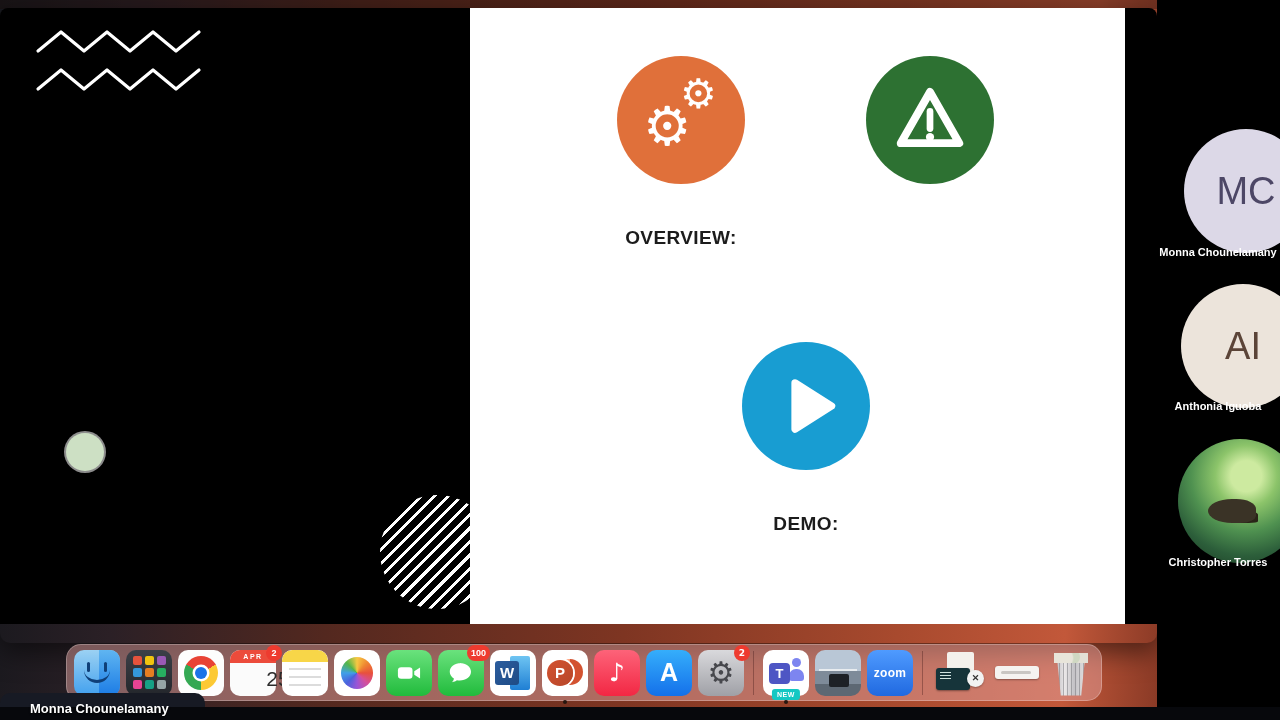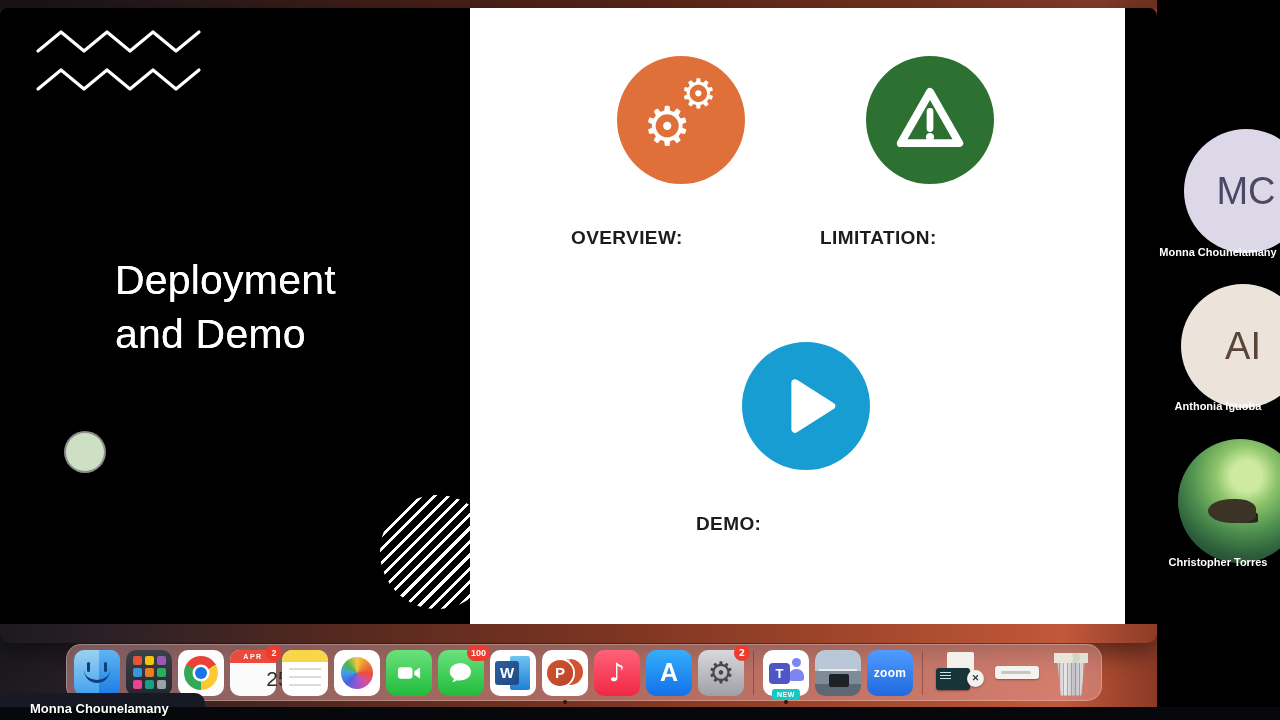--- a/index.html
+++ b/index.html
@@ -33,21 +33,21 @@
   .striped-circle{position:absolute;left:380px;top:487px;width:114px;height:114px;border-radius:50%;
     background:repeating-linear-gradient(135deg,#fff 0 3px,transparent 3px 9.5px);}
 
   
   .white-slide{position:absolute;left:470px;top:0;width:655px;height:616px;background:#fff;}
   .topic-circle{position:absolute;width:128px;height:128px;border-radius:50%;
     display:flex;align-items:center;justify-content:center;}
   .circle-overview{left:147px;top:48px;background:#e0703a;}
   .circle-limitation{left:396px;top:48px;background:#2d7132;}
   .circle-demo{left:272px;top:334px;background:#189dd2;}
-  .topic-label{position:absolute;width:220px;text-align:left;font-size:19px;font-weight:bold;
+  .topic-label{position:absolute;width:220px;text-align:center;font-size:19px;font-weight:bold;
     color:#1c1c1c;letter-spacing:.4px;}
   .label-overview{left:101px;top:219px;}
   .label-limitation{left:350px;top:219px;}
   .label-demo{left:226px;top:505px;}
   .gears-wrap{position:relative;width:128px;height:128px;font-family:"DejaVu Sans",sans-serif;color:#fff;}
   .gear-big{position:absolute;left:26px;top:44px;font-size:54px;line-height:1;}
   .gear-small{position:absolute;left:63px;top:18px;font-size:41px;line-height:1;}
 
   
   .dock{position:absolute;left:66px;top:644px;height:57px;display:flex;align-items:center;gap:6px;
@@ -196,42 +196,40 @@
 
   <div class="ppt-window">
 
     <div class="ppt-body">
 
       <svg class="zigzags" width="168" height="64" viewBox="0 0 168 64">
         <polyline points="3,23 26,4 49,23 72,4 95,23 118,4 141,23 164,4" fill="none" stroke="#fff" stroke-width="3.2" stroke-linecap="round" stroke-linejoin="round"></polyline>
         <polyline points="3,61 26,42 49,61 72,42 95,61 118,42 141,61 164,42" fill="none" stroke="#fff" stroke-width="3.2" stroke-linecap="round" stroke-linejoin="round"></polyline>
       </svg>
 
-      <div class="slide-title">Deployment and Demo</div>
       <div class="green-dot"></div>
       <div class="striped-circle"></div>
 
       <div class="white-slide">
 
         <div class="topic-circle circle-overview">
           <div class="gears-wrap">
             <span class="gear-big">⚙</span>
             <span class="gear-small">⚙</span>
           </div>
         </div>
         <div class="topic-label label-overview">OVERVIEW:</div>
 
         <div class="topic-circle circle-limitation">
           <svg width="78" height="78" viewBox="0 0 64 64">
             <path d="M32 9 L56 51 H8 Z" fill="none" stroke="#fff" stroke-width="6.5" stroke-linejoin="round"></path>
             <line x1="32" y1="25" x2="32" y2="39" stroke="#fff" stroke-width="5.5" stroke-linecap="round"></line>
             <circle cx="32" cy="46" r="3.4" fill="#fff"></circle>
           </svg>
         </div>
-        <div class="topic-label label-limitation">LIMITATION:</div>
 
         <div class="topic-circle circle-demo">
           <svg width="78" height="78" viewBox="0 0 64 64">
             <polygon points="23,13 53,32 23,51" fill="#fff" stroke="#fff" stroke-width="6" stroke-linejoin="round"></polygon>
           </svg>
         </div>
         <div class="topic-label label-demo">DEMO:</div>
       </div>
     </div>
   </div>

